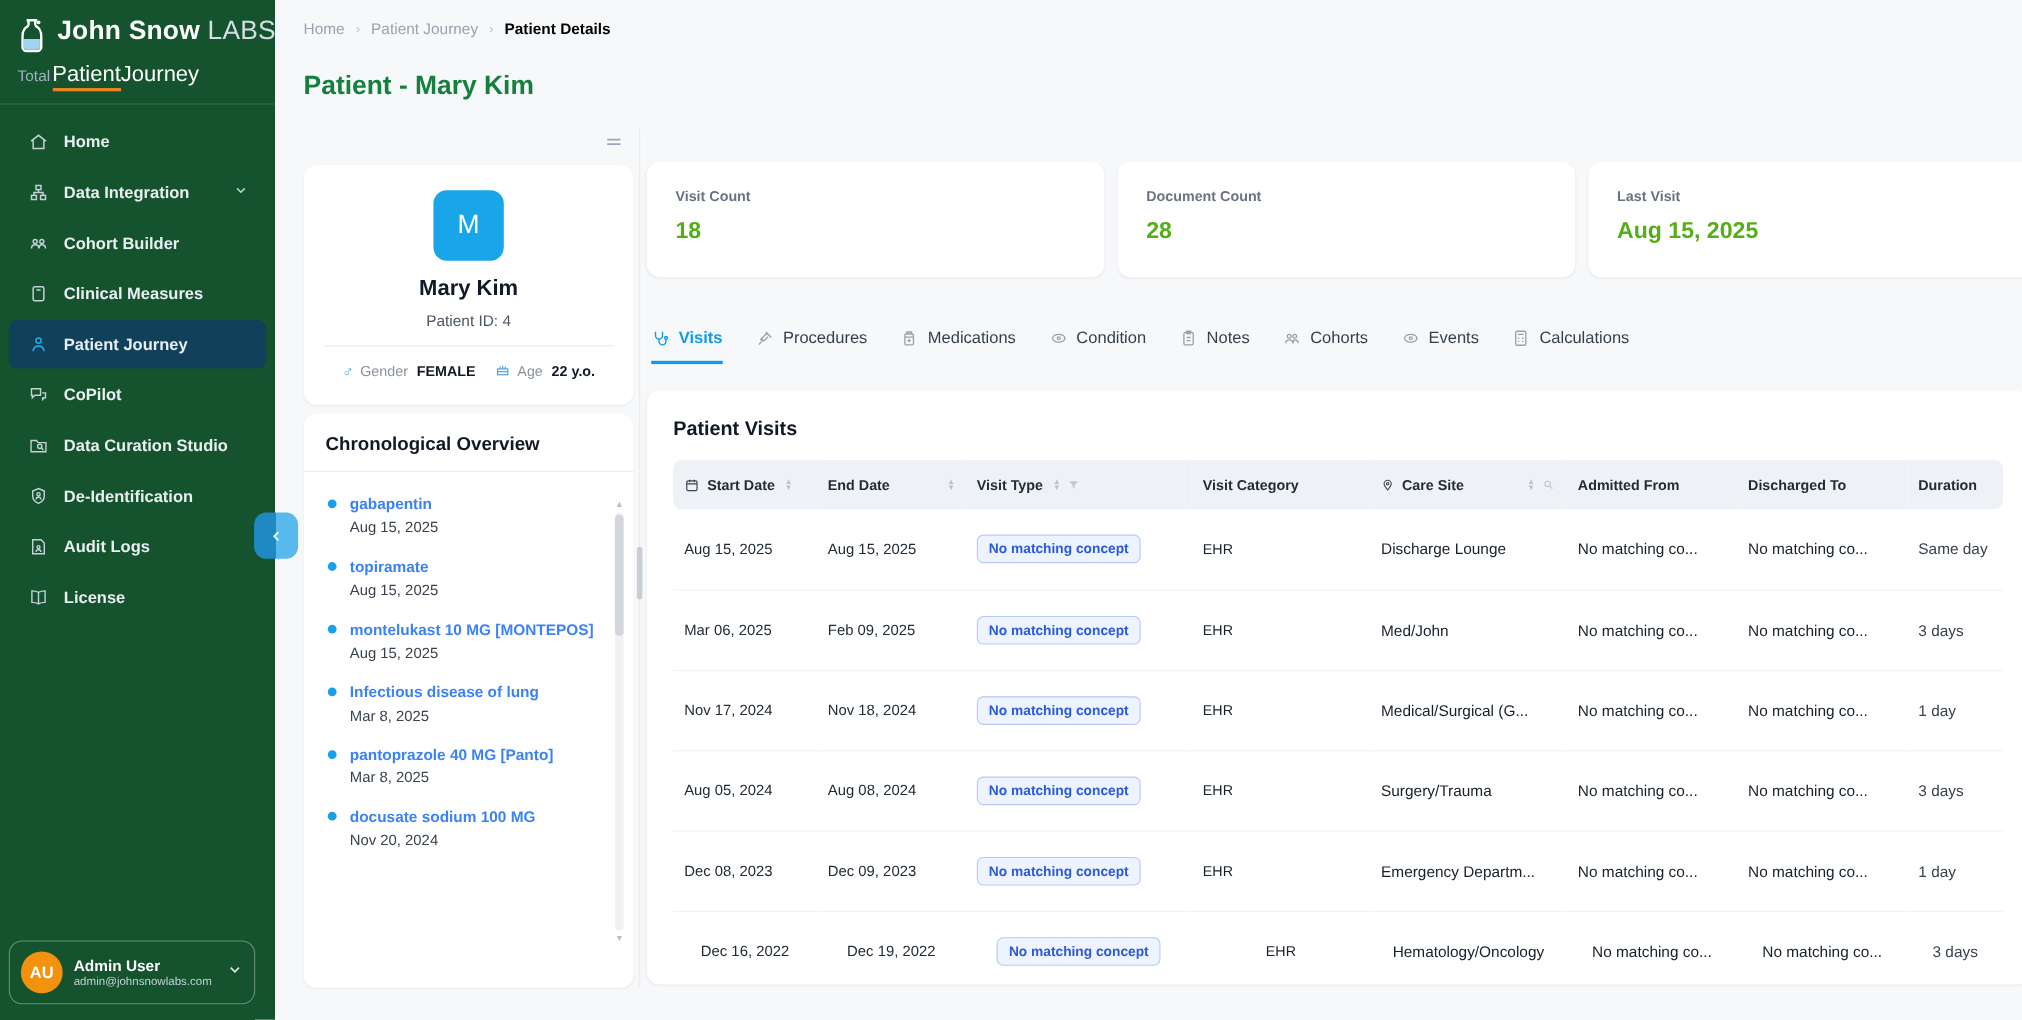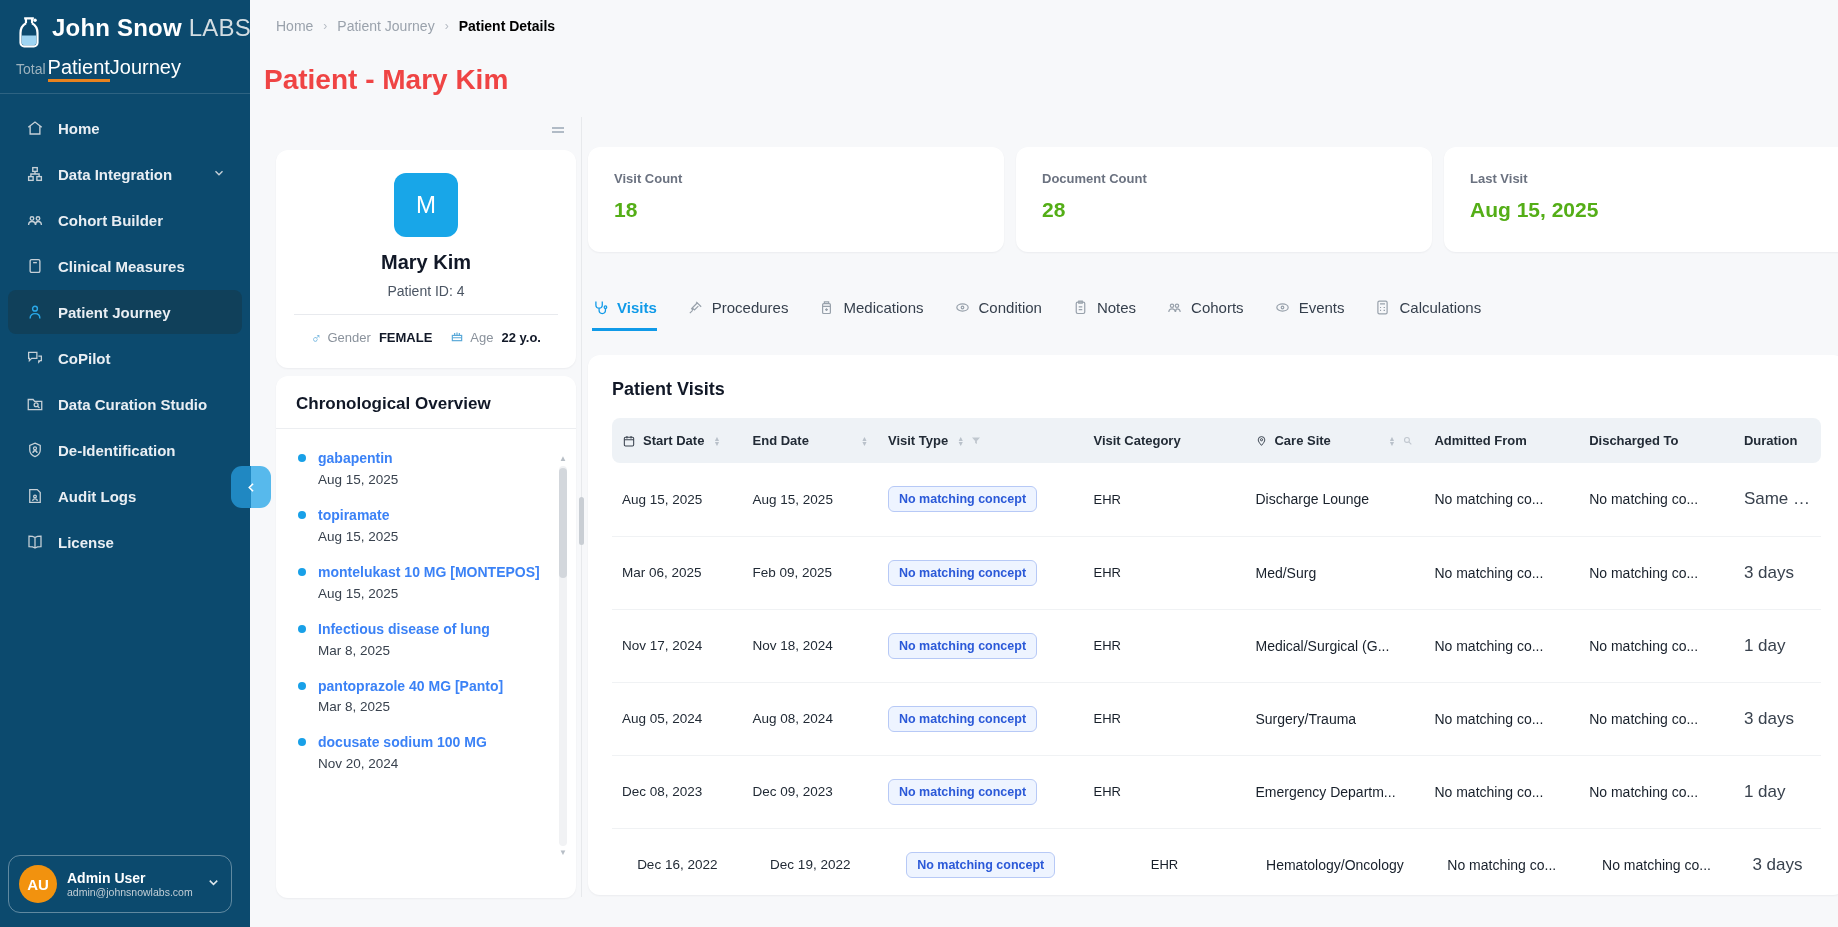--- a/index.html
+++ b/index.html
@@ -1,19 +1,19 @@
 <!DOCTYPE html>
 <html><head>
 <meta charset="utf-8">
 <style>
   * { margin:0; padding:0; box-sizing:border-box; }
   html,body { width:1838px; height:927px; overflow:hidden; font-family:"Liberation Sans", sans-serif; background:#f7f8fa; }
 
   
-  .sidebar { position:absolute; left:0; top:0; width:250px; height:927px; background:#0c4a6e; color:#e8eef3; z-index:5; }
+  .sidebar { position:absolute; left:0; top:0; width:250px; height:927px; background:#14532d; color:#e8eef3; z-index:5; }
   .logo-wrap { padding:14px 16px 12px 14px; border-bottom:1px solid rgba(255,255,255,.14); }
   .logo-row1 { display:flex; align-items:flex-start; gap:8px; }
   .flask { flex:0 0 auto; margin-top:2px; }
   .logo-text1 { font-size:24px; letter-spacing:.2px; color:#fff; white-space:nowrap; }
   .logo-text1 .bold { font-weight:800; }
   .logo-text1 .light { font-weight:300; color:#d3dde2; }
   .logo-row2 { font-size:20px; color:#fff; margin:2px 0 2px 2px; white-space:nowrap; }
   .logo-row2 .total { font-size:14px; color:#9db2bd; margin-right:2px; }
   .logo-row2 .pat { border-bottom:3px solid #e8821e; padding-bottom:1px; }
   .nav { margin-top:12px; }
@@ -30,21 +30,21 @@
 
   
   .collapse-toggle { position:absolute; left:231px; top:466px; width:40px; height:42px; border-radius:11px;
       background:linear-gradient(90deg,#2088c2 50%, #57b9ec 50%); display:flex; align-items:center; justify-content:center; z-index:6; cursor:pointer; color:#fff; }
 
   
   .main { position:absolute; left:250px; top:0; width:1588px; height:927px; }
   .breadcrumb { display:flex; align-items:center; gap:10px; padding:18px 0 0 26px; font-size:14px; color:#9aa2ac; }
   .breadcrumb .sep { color:#b6bcc4; font-size:12px; }
   .breadcrumb .current { color:#000000; font-weight:700; }
-  .page-title { padding:30px 0 0 14px; font-size:28px; font-weight:700; color:#ef4444; }
+  .page-title { padding:30px 0 0 26px; font-size:24px; font-weight:700; color:#15803d; }
 
   .content { position:absolute; left:26px; top:117px; right:0; bottom:0; display:flex; }
 
   
   .left-col { width:300px; flex:0 0 auto; position:relative; }
   .drag-handle { position:absolute; right:10px; top:5px; color:#9aa6b5; cursor:grab; }
   .col-divider { position:absolute; right:-6px; top:0; bottom:30px; width:1px; background:#e7e9ec; }
   .col-thumb { position:absolute; right:-8px; top:380px; width:5px; height:48px; border-radius:3px; background:#c9ced4; cursor:pointer; }
 
   .card { background:#fff; border-radius:12px; box-shadow:0 1px 2px rgba(16,24,40,.05); }
@@ -90,21 +90,21 @@
   thead th:first-child { border-radius:8px 0 0 8px; }
   thead th:last-child { border-radius:0 8px 8px 0; }
   .th-inner { display:flex; align-items:center; gap:7px; }
   .th-ic { color:#39424e; display:inline-flex; }
   .sorter { display:inline-flex; flex-direction:column; line-height:5px; font-size:7px; color:#b9c1ca; margin-left:2px; }
   .fn-ic { color:#c0c7cf; display:inline-flex; }
   tbody td { padding:0 10px; height:73px; border-bottom:1px solid #f0f2f4; font-size:14px; color:#18202b; white-space:nowrap; overflow:hidden; text-overflow:ellipsis; }
   tbody tr:last-child td { border-bottom:none;text-align:center; }
   .cell-date { font-size:13.5px; color:#222b36; }
   .cell-cat { font-size:13px; }
-  .cell-dur { font-size:17px; color:#39424e; }
+  .cell-dur { font-size:14px; color:#39424e; }
   .badge { display:inline-block; padding:5px 10px; border:1px solid #b7c9f6; background:#eef4ff; color:#2b59d8; border-radius:6px; font-size:12.5px; font-weight:600; }
 </style>
 </head>
 <body>
 
 <div class="sidebar">
   <div class="logo-wrap">
     <div class="logo-row1">
       <span class="flask">
         <svg width="30" height="34" viewBox="0 0 24 28" fill="none" stroke="#ffffff" stroke-width="1.8">
@@ -499,21 +499,21 @@
               <td>Discharge Lounge</td>
               <td>No matching co...</td>
               <td>No matching co...</td>
               <td class="cell-dur">Same day</td>
             </tr>
             <tr>
               <td class="cell-date">Mar 06, 2025</td>
               <td class="cell-date">Feb 09, 2025</td>
               <td><span class="badge">No matching concept</span></td>
               <td class="cell-cat">EHR</td>
-              <td>Med/Surg</td>
+              <td>Med/John</td>
               <td>No matching co...</td>
               <td>No matching co...</td>
               <td class="cell-dur">3 days</td>
             </tr>
             <tr>
               <td class="cell-date">Nov 17, 2024</td>
               <td class="cell-date">Nov 18, 2024</td>
               <td><span class="badge">No matching concept</span></td>
               <td class="cell-cat">EHR</td>
               <td>Medical/Surgical (G...</td>

